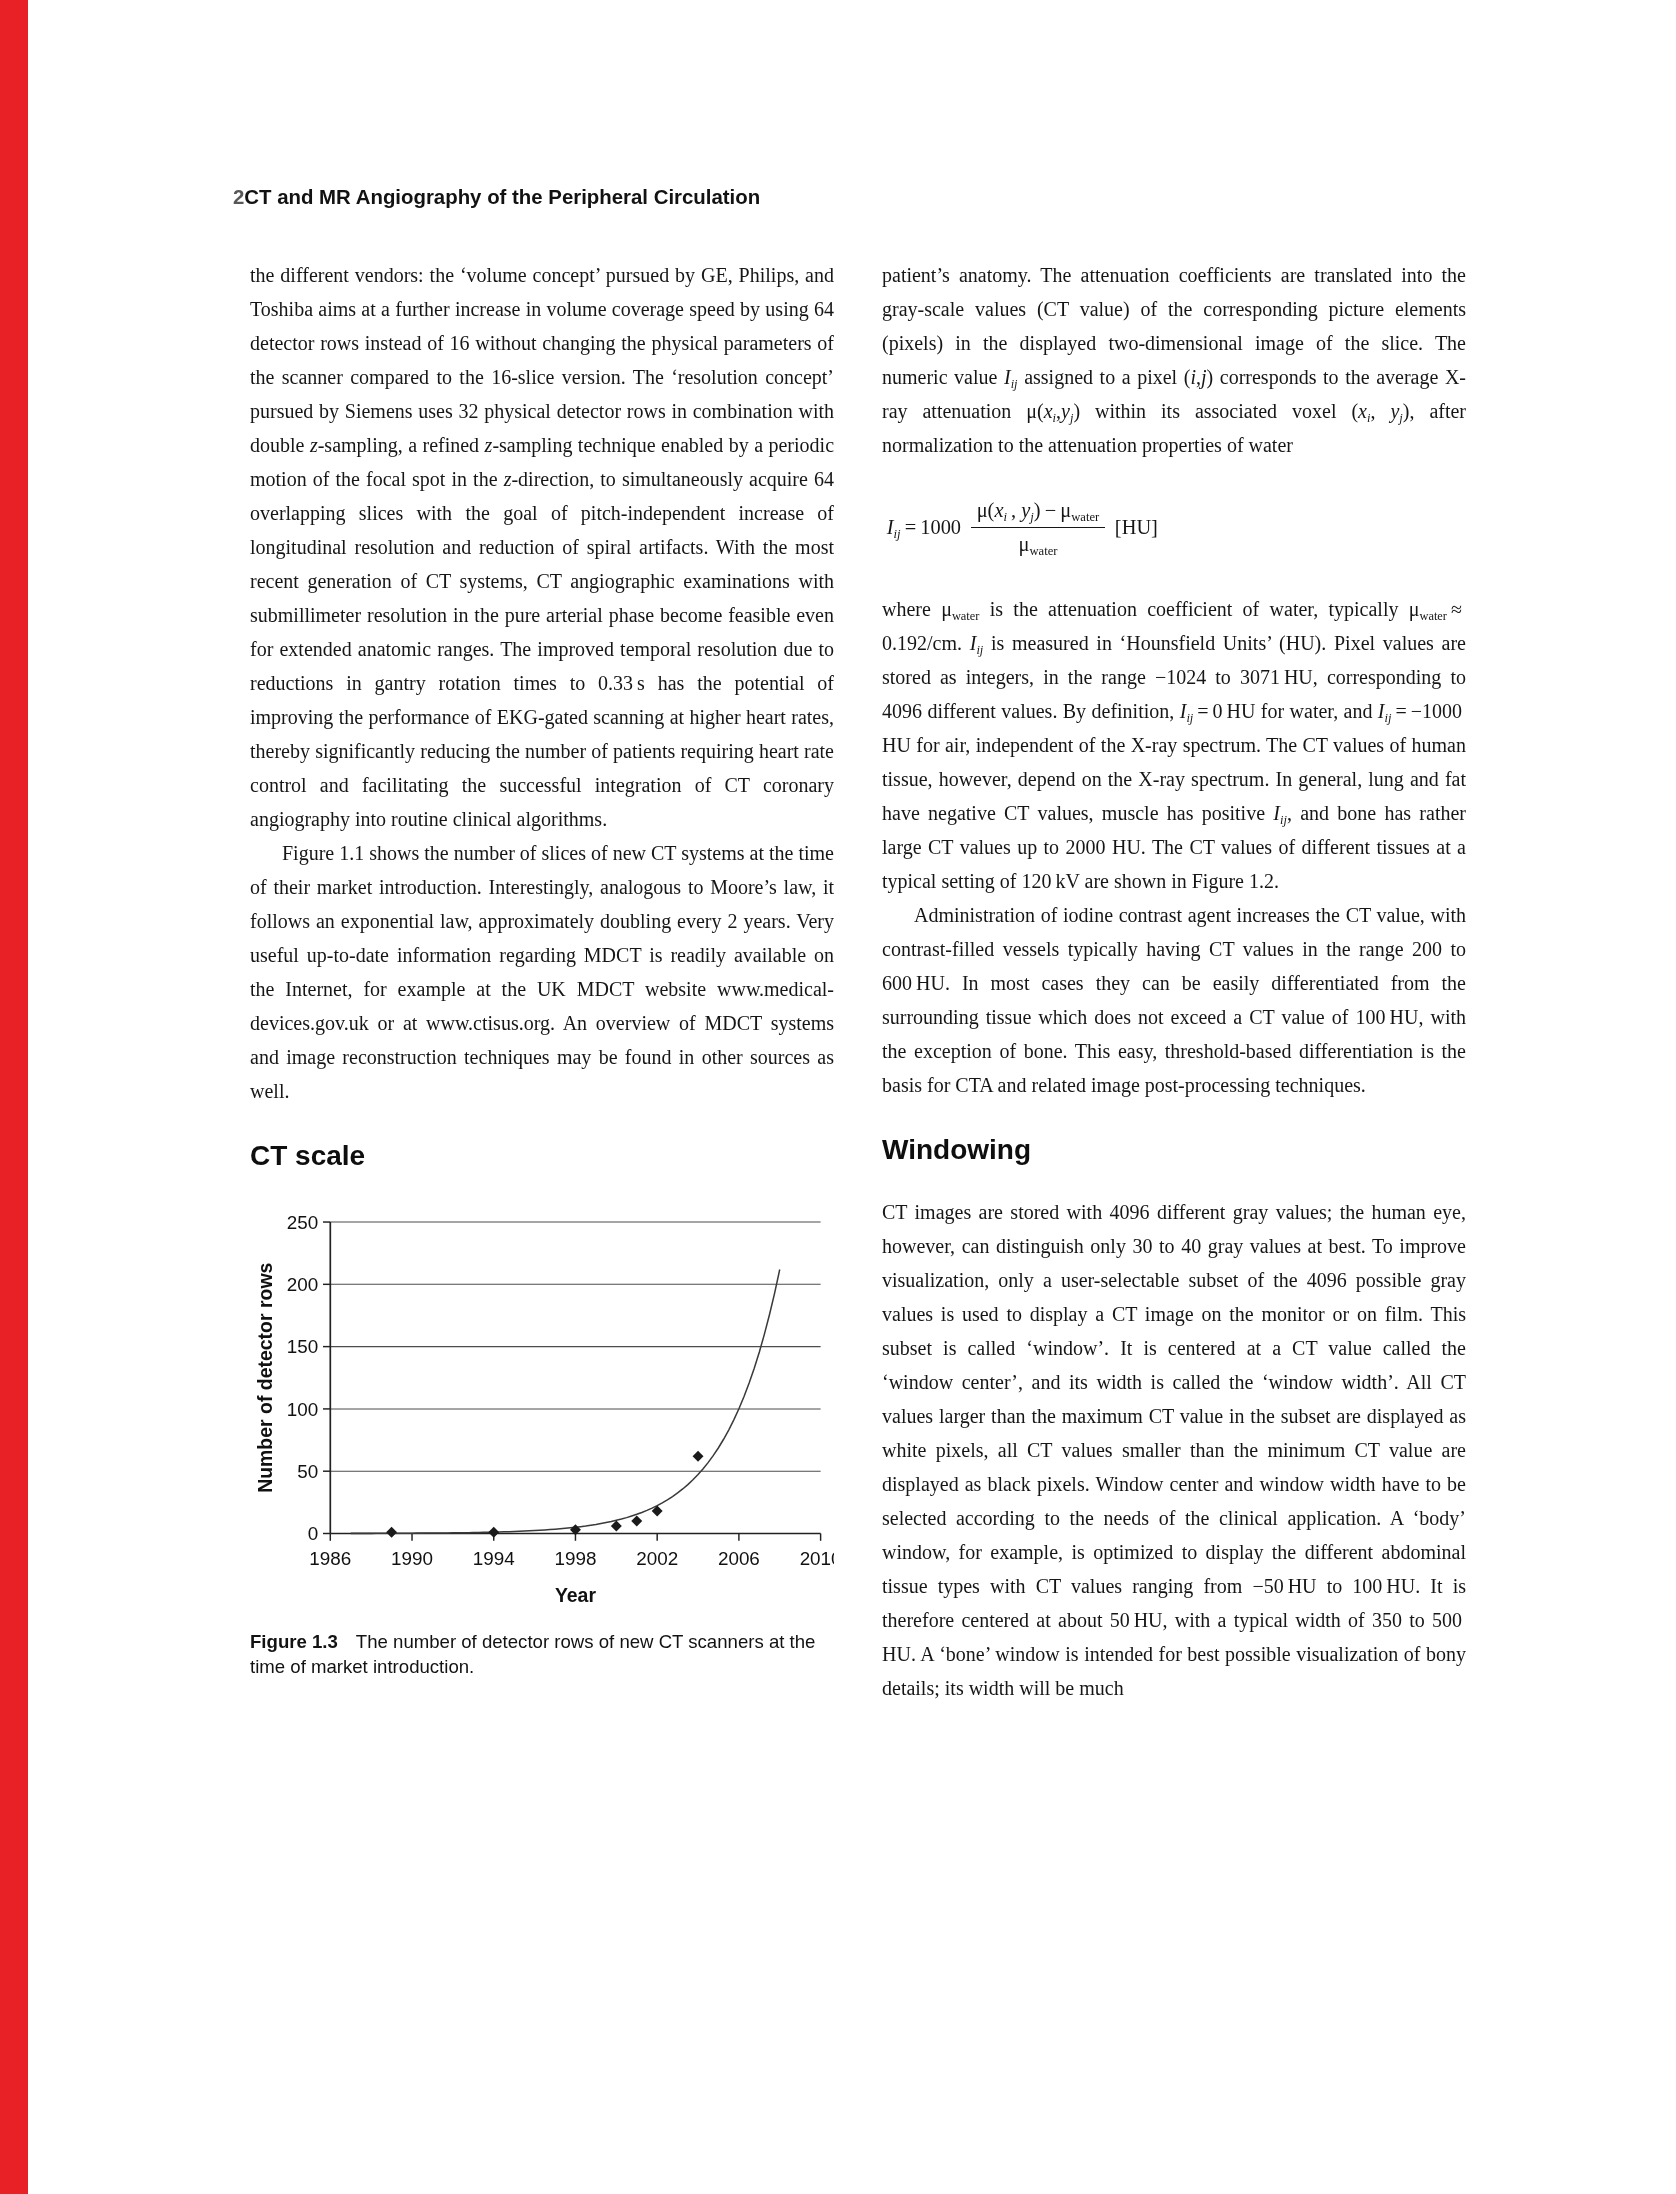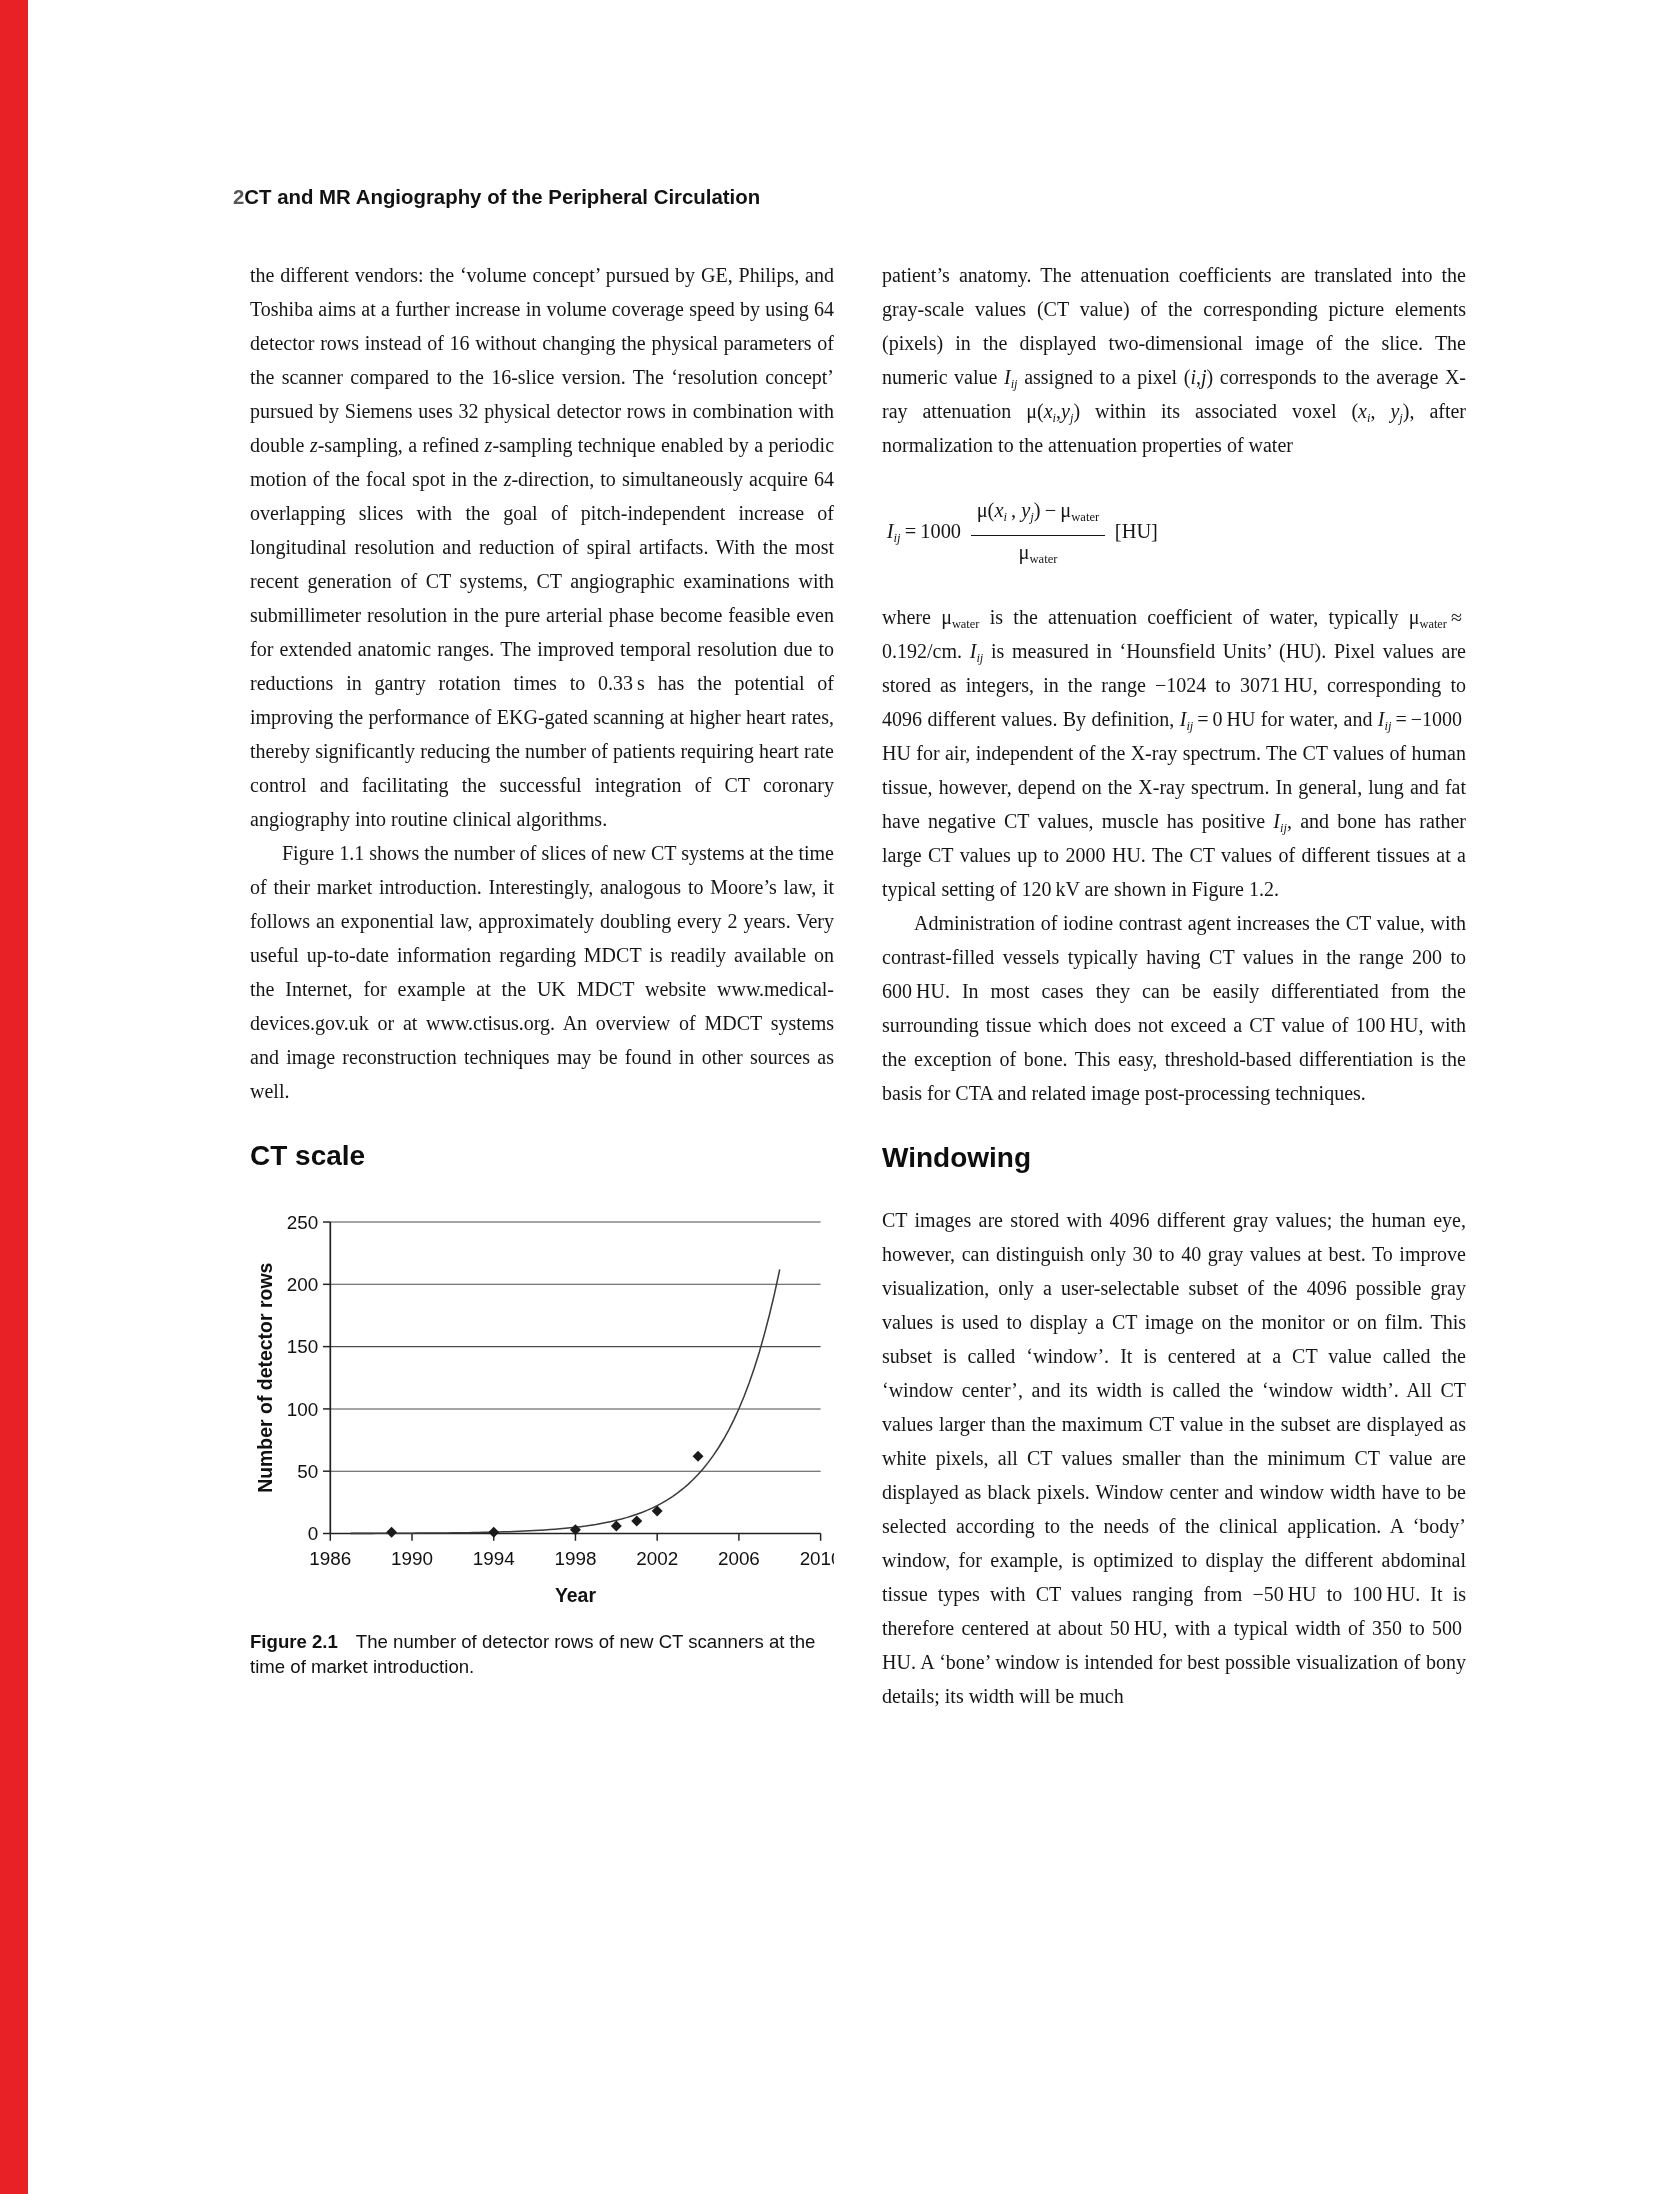--- a/index.html
+++ b/index.html
@@ -48,21 +48,21 @@
     font-family: "Liberation Sans", sans-serif;
     font-weight: bold; font-size: 28px;
     margin: 32px 0 29px 0; color: #0e0e0e;
   }
   .formula {
     margin: 35px 0 35px 4.8px;
     font-size: 20.4px;
     display: flex; align-items: center; gap: 9.6px;
   }
   .frac { display: inline-flex; flex-direction: column; text-align: center; line-height: 1.3; }
-  .frac .num { border-bottom: 1.8px solid #161616; padding: 0 6px 11px 6px; }
+  .frac .num { border-bottom: 1.8px solid #161616; padding: 0 6px 3px 6px; }
   .frac .den { padding-top: 3px; }
   .figure { margin: 33px 0 0 0; }
   .chart svg { width: 100%; height: auto; display: block; }
   .chart svg text { font-family: "Liberation Sans", sans-serif; fill: #111111; }
   .caption {
     font-family: "Liberation Sans", sans-serif;
     font-size: 18.6px; line-height: 25px;
     margin-top: 15.6px; color: #121212;
     text-align: left;
   }
@@ -128,21 +128,21 @@
               <polygon points="535,524.856 544,533.856 535,542.856 526,533.856" fill="#1a1a1a"></polygon>
               <polygon points="602.1666666666667,518.712 611.1666666666667,527.712 602.1666666666667,536.712 593.1666666666667,527.712" fill="#1a1a1a"></polygon>
               <polygon points="635.75,510.52 644.75,519.52 635.75,528.52 626.75,519.52" fill="#1a1a1a"></polygon>
               <polygon points="669.3333333333333,494.136 678.3333333333333,503.136 669.3333333333333,512.136 660.3333333333333,503.136" fill="#1a1a1a"></polygon>
               <polygon points="736.5,404.024 745.5,413.024 736.5,422.024 727.5,413.024" fill="#1a1a1a"></polygon>
               <text x="36" y="284" text-anchor="middle" font-size="32" font-weight="bold" transform="rotate(-90 36 284)">Number of detector rows</text>
               <text x="535" y="652" text-anchor="middle" font-size="32" font-weight="bold">Year</text>
             </svg>
         </div>
         <figcaption class="caption">
-          <b>Figure 2.1</b><span>The number of detector rows of new CT scanners at the time of market introduction.</span>
+          <b>Figure 1.3</b><span>The number of detector rows of new CT scanners at the time of market introduction.</span>
         </figcaption>
       </figure>
     </section>
 
     <section class="col col-right">
       <p class="body-text">patient’s anatomy. The attenuation coefficients are translated into the gray-scale values (CT value) of the corresponding picture elements (pixels) in the displayed two-dimensional image of the slice. The numeric value <i>I<sub>ij</sub></i> assigned to a pixel (<i>i</i>,<i>j</i>) corresponds to the average X-ray attenuation μ(<i>x<sub>i</sub></i>,<i>y<sub>j</sub></i>) within its associated voxel (<i>x<sub>i</sub></i>, <i>y<sub>j</sub></i>), after normalization to the attenuation properties of water</p>
 
       <div class="formula">
         <span class="f-part"><i>I<sub>ij</sub></i> = 1000</span>
         <span class="frac">

